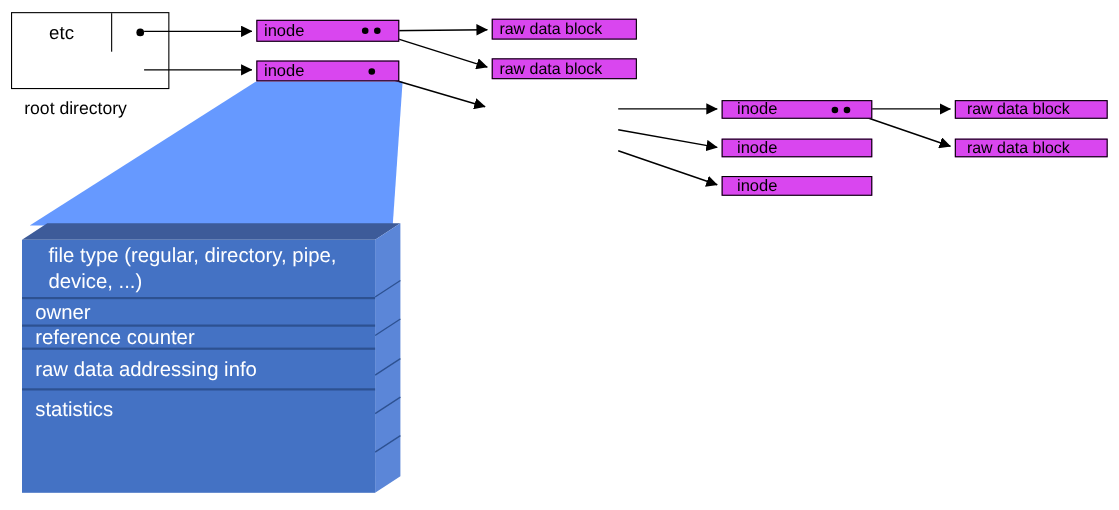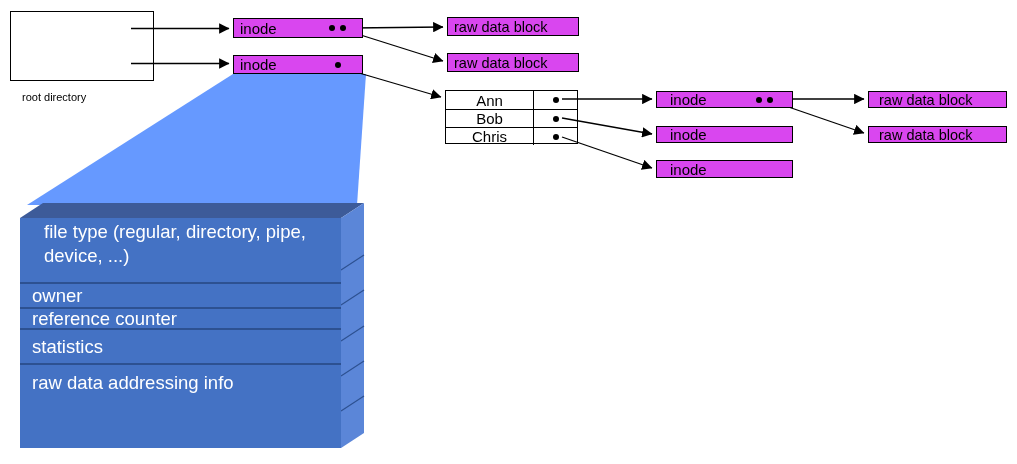--- a/index.html
+++ b/index.html
@@ -34,21 +34,21 @@
   }
   .root-ptr { flex: 1; display: flex; align-items: center; justify-content: center; }
 
   .dot {
     width: 7px; height: 7px; border-radius: 50%;
     background: #000; display: inline-block; flex: none;
   }
 
   .diagram-label {
     left: 22px; top: 91px;
-    font-size: 11px;
+    font-size: 16px;
   }
 
   
   .box {
     border: 1.3px solid #000;
     display: flex; align-items: center;
     font-size: 15px;
     background: #d946ef;
   }
   .box .lbl { padding-left: 6px; white-space: nowrap; }
@@ -90,21 +90,21 @@
     color: #ffffff;
     font-size: 18.5px;
   }
   .stack-row {
     box-sizing: border-box;
     padding-left: 12px; padding-right: 4px;
     display: flex; align-items: center;
     line-height: 24px;
   }
   .stack-row + .stack-row { border-top: 2px solid #2d5191; }
-  .stack-row.r1 { height: 64px; align-items: flex-start; padding-top: 2px; padding-left: 24px; }
+  .stack-row.r1 { height: 52px; align-items: flex-start; padding-top: 2px; padding-left: 24px; }
   .stack-row.r2 { height: 25px; }
   .stack-row.r3 { height: 36px; }
   .stack-row.r4 { height: 21px; }
   .stack-row.r5 { height: 35px; }
   .stack-row.r6 { height: 37px; }
 </style>
 </head>
 <body>
 
 <div class="canvas">
@@ -136,65 +136,51 @@
       <line x1="342" y1="68" x2="441" y2="97"></line>
       <line x1="562" y1="99" x2="652" y2="99"></line>
       <line x1="562" y1="118" x2="652" y2="134"></line>
       <line x1="562" y1="137" x2="652" y2="168"></line>
       <line x1="775" y1="99" x2="864" y2="99"></line>
       <line x1="774" y1="102" x2="864" y2="133"></line>
     </g>
   </svg>
 
   <div class="abs root-table">
-  </div>
-
-  <div class="abs diagram-label">root directory</div>
-
-  <div class="abs box inode1">
-    <span class="lbl">inode</span>
-    <span class="dots" style="left:95px">
-      <span class="dot" style="width:6px;height:6px"></span>
-      <span class="dot" style="width:6px;height:6px"></span>
-    </span>
-  </div>
-  <div class="abs box inode2">
-    <span class="lbl">inode</span>
-    <span class="dots" style="left:101px">
-      <span class="dot" style="width:6px;height:6px"></span>
-    </span>
-  </div>
-
-  <div class="abs box raw1">
-    <span class="lbl">raw data block</span>
-  </div>
-  <div class="abs box raw2">
-    <span class="lbl">raw data block</span>
-  </div>
-
-  <div class="abs home-table">
-    <div class="home-row">
-      <div class="home-name">Ann</div>
-      <div class="home-ptr">
+    <div class="root-row">
+      <div class="root-name">etc</div>
+      <div class="root-ptr">
         <span class="dot"></span>
       </div>
     </div>
-    <div class="home-row">
-      <div class="home-name">Bob</div>
-      <div class="home-ptr">
-        <span class="dot"></span>
-      </div>
-    </div>
-    <div class="home-row">
-      <div class="home-name">Chris</div>
-      <div class="home-ptr">
-        <span class="dot"></span>
-      </div>
-    </div>
-  </div>
+  </div>
+
+  <div class="abs diagram-label">root directory</div>
+
+  <div class="abs box inode1">
+    <span class="lbl">inode</span>
+    <span class="dots" style="left:95px">
+      <span class="dot" style="width:6px;height:6px"></span>
+      <span class="dot" style="width:6px;height:6px"></span>
+    </span>
+  </div>
+  <div class="abs box inode2">
+    <span class="lbl">inode</span>
+    <span class="dots" style="left:101px">
+      <span class="dot" style="width:6px;height:6px"></span>
+    </span>
+  </div>
+
+  <div class="abs box raw1">
+    <span class="lbl">raw data block</span>
+  </div>
+  <div class="abs box raw2">
+    <span class="lbl">raw data block</span>
+  </div>
+
 
   <div class="abs box inodeA">
     <span class="lbl">inode</span>
     <span class="dots" style="left:99px">
       <span class="dot" style="width:6px;height:6px"></span>
       <span class="dot" style="width:6px;height:6px"></span>
     </span>
   </div>
   <div class="abs box inodeB">
     <span class="lbl">inode</span>
@@ -207,17 +193,17 @@
     <span class="lbl">raw data block</span>
   </div>
   <div class="abs box rawA2">
     <span class="lbl">raw data block</span>
   </div>
 
   <div class="abs stack">
     <div class="stack-row r1">file type (regular, directory, pipe, device, ...)</div>
     <div class="stack-row r2">owner</div>
     <div class="stack-row r4">reference counter</div>
+    <div class="stack-row r6">raw data addressing info</div>
     <div class="stack-row r5">statistics</div>
-    <div class="stack-row r6">raw data addressing info</div>
   </div>
 
 </div>
 
 </body></html>

